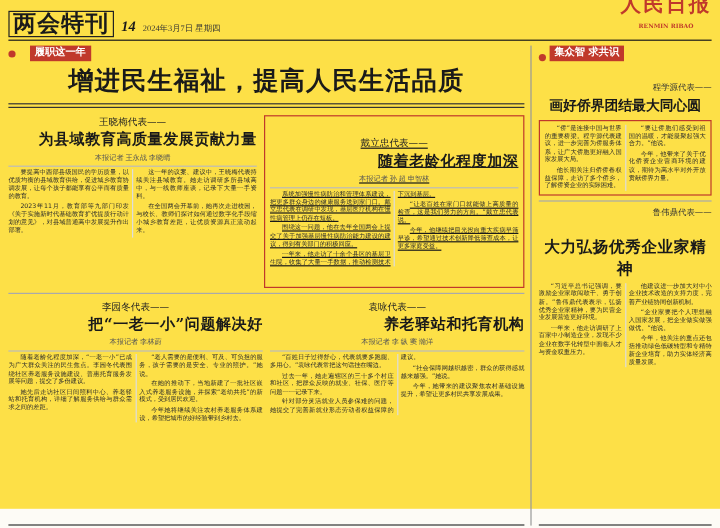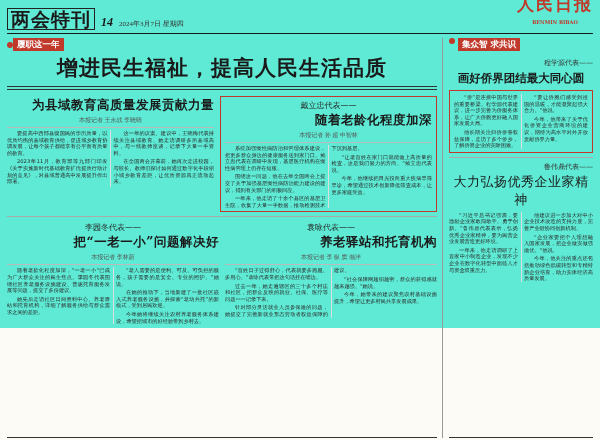--- a/index.html
+++ b/index.html
@@ -4,24 +4,24 @@
 <style>
   html,body{margin:0;padding:0;}
   body{
     width:600px;height:440px;
     background:#fdfbf6;
     font-family:"Liberation Serif", serif;
     color:#1a1a1a;
     overflow:hidden;
   }
   .page{
-    position:relative;width:600px;height:328px;
+    position:relative;width:600px;height:424px;
     box-sizing:border-box;
     padding:5px 7px 4px 7px;
-    background:#5eead4;
+    background:#fde047;
   }
   
   .masthead{
     display:flex;align-items:flex-end;justify-content:space-between;
     border-bottom:1.6px solid #1a1a1a;
     padding-bottom:2px;
     height:26px;
   }
   .mast-left{display:flex;align-items:baseline;gap:6px;}
   .mast-title{
@@ -49,34 +49,34 @@
     width:144px;border-left:1px solid #999;padding-left:6px;
     display:flex;flex-direction:column;
   }
 
   
   .tag{
     display:inline-block;background:#c0392b;color:#fff;
     font-size:8.5px;padding:1px 4px;line-height:11px;font-weight:bold;
     font-family:"DejaVu Sans", sans-serif;
   }
-  .tag-row{display:flex;align-items:center;gap:0;margin-bottom:2px;}
+  .tag-row{display:flex;align-items:center;gap:12px;margin-bottom:2px;}
   .tag-row .dot{width:6px;height:6px;background:#c0392b;border-radius:50%;}
 
   .headline{
     font-size:21px;font-weight:bold;text-align:center;
     letter-spacing:1px;margin:3px 0 4px 0;line-height:24px;
     font-family:Liberation Sans, sans-serif;
   }
   .rule-dbl{border-top:1px solid #333;border-bottom:1px solid #333;height:2px;margin:2px 0 4px 0;}
 
   
   .arts{display:flex;gap:6px;margin-top:2px;}
   .art{flex:1;}
-  .art.bordered{border:1.4px solid #c0392b;padding:3px 4px;}
+  .art.bordered{border:1.4px solid #c0392b;padding:17px 4px;text-decoration:underline;}
   .kicker{
     font-size:8px;text-align:center;color:#222;margin-bottom:1px;
     font-family:"DejaVu Sans", sans-serif;
   }
   .sub-headline{
     font-size:12.5px;font-weight:bold;text-align:right;margin:1px 0 2px 0;
     letter-spacing:0.5px;font-family:"DejaVu Serif", serif;
   }
   .byline{
     font-size:6px;text-align:center;color:#555;margin-bottom:2px;
@@ -90,25 +90,25 @@
   }
   .divider{border-top:1px solid #aaa;margin:4px 0 3px 0;}
 
   
   .r-title{
     font-size:11.5px;font-weight:bold;text-align:center;margin:3px 0 2px 0;
     font-family:Liberation Mono, monospace;
   }
   .r-kicker{font-size:7px;text-align:right;color:#333;margin-top:1px;font-family:"DejaVu Sans",sans-serif;}
   .r-big{
-    font-size:13px;font-weight:normal;text-align:center;margin:1px 0 3px 0;
+    font-size:13px;font-weight:bold;text-align:center;margin:15px 0 3px 0;
     letter-spacing:0.5px;font-family:"DejaVu Serif",serif;
   }
   .r-box{border:1.3px solid #c0392b;padding:3px 4px;margin-top:2px;}
-  .r-tagrow{display:flex;align-items:flex-start;gap:3px;margin-bottom:6px;}
+  .r-tagrow{display:flex;align-items:flex-end;gap:3px;margin-bottom:16px;}
   .footer-rule{border-top:1px solid #333;margin-top:3px;}
   .spacer{flex:1;}
 </style>
 </head>
 <body>
 
 <div class="page">
 
   <div class="masthead">
     <div class="mast-left">
@@ -129,20 +129,21 @@
       <div class="tag-row">
         <span class="dot"></span>
         <span class="tag">履职这一年</span>
       </div>
 
       <div class="headline">增进民生福祉，提高人民生活品质</div>
       <div class="rule-dbl"></div>
 
       <div class="arts">
         <div class="art">
+          <div class="kicker">王晓梅代表——</div>
           <div class="sub-headline">为县域教育高质量发展贡献力量</div>
           <div class="byline">本报记者  王永战  李晓晴</div>
           <div class="cols2">
             <p class="ptext">要提高中西部县级国民的学历质量，以优质均衡的县域教育供给，促进城乡教育协调发展，让每个孩子都能享有公平而有质量的教育。</p>
             <p class="ptext">2023年11月，教育部等九部门印发《关于实施新时代基础教育扩优提质行动计划的意见》，对县域普通高中发展提升作出部署。</p>
             <p class="ptext">这一年的议案、建议中，王晓梅代表持续关注县域教育。她走访调研多所县域高中，与一线教师座谈，记录下大量一手资料。</p>
             <p class="ptext">在全国两会开幕前，她再次走进校园，与校长、教师们探讨如何通过数字化手段缩小城乡教育差距，让优质资源真正流动起来。</p>
           </div>
         </div>
 

